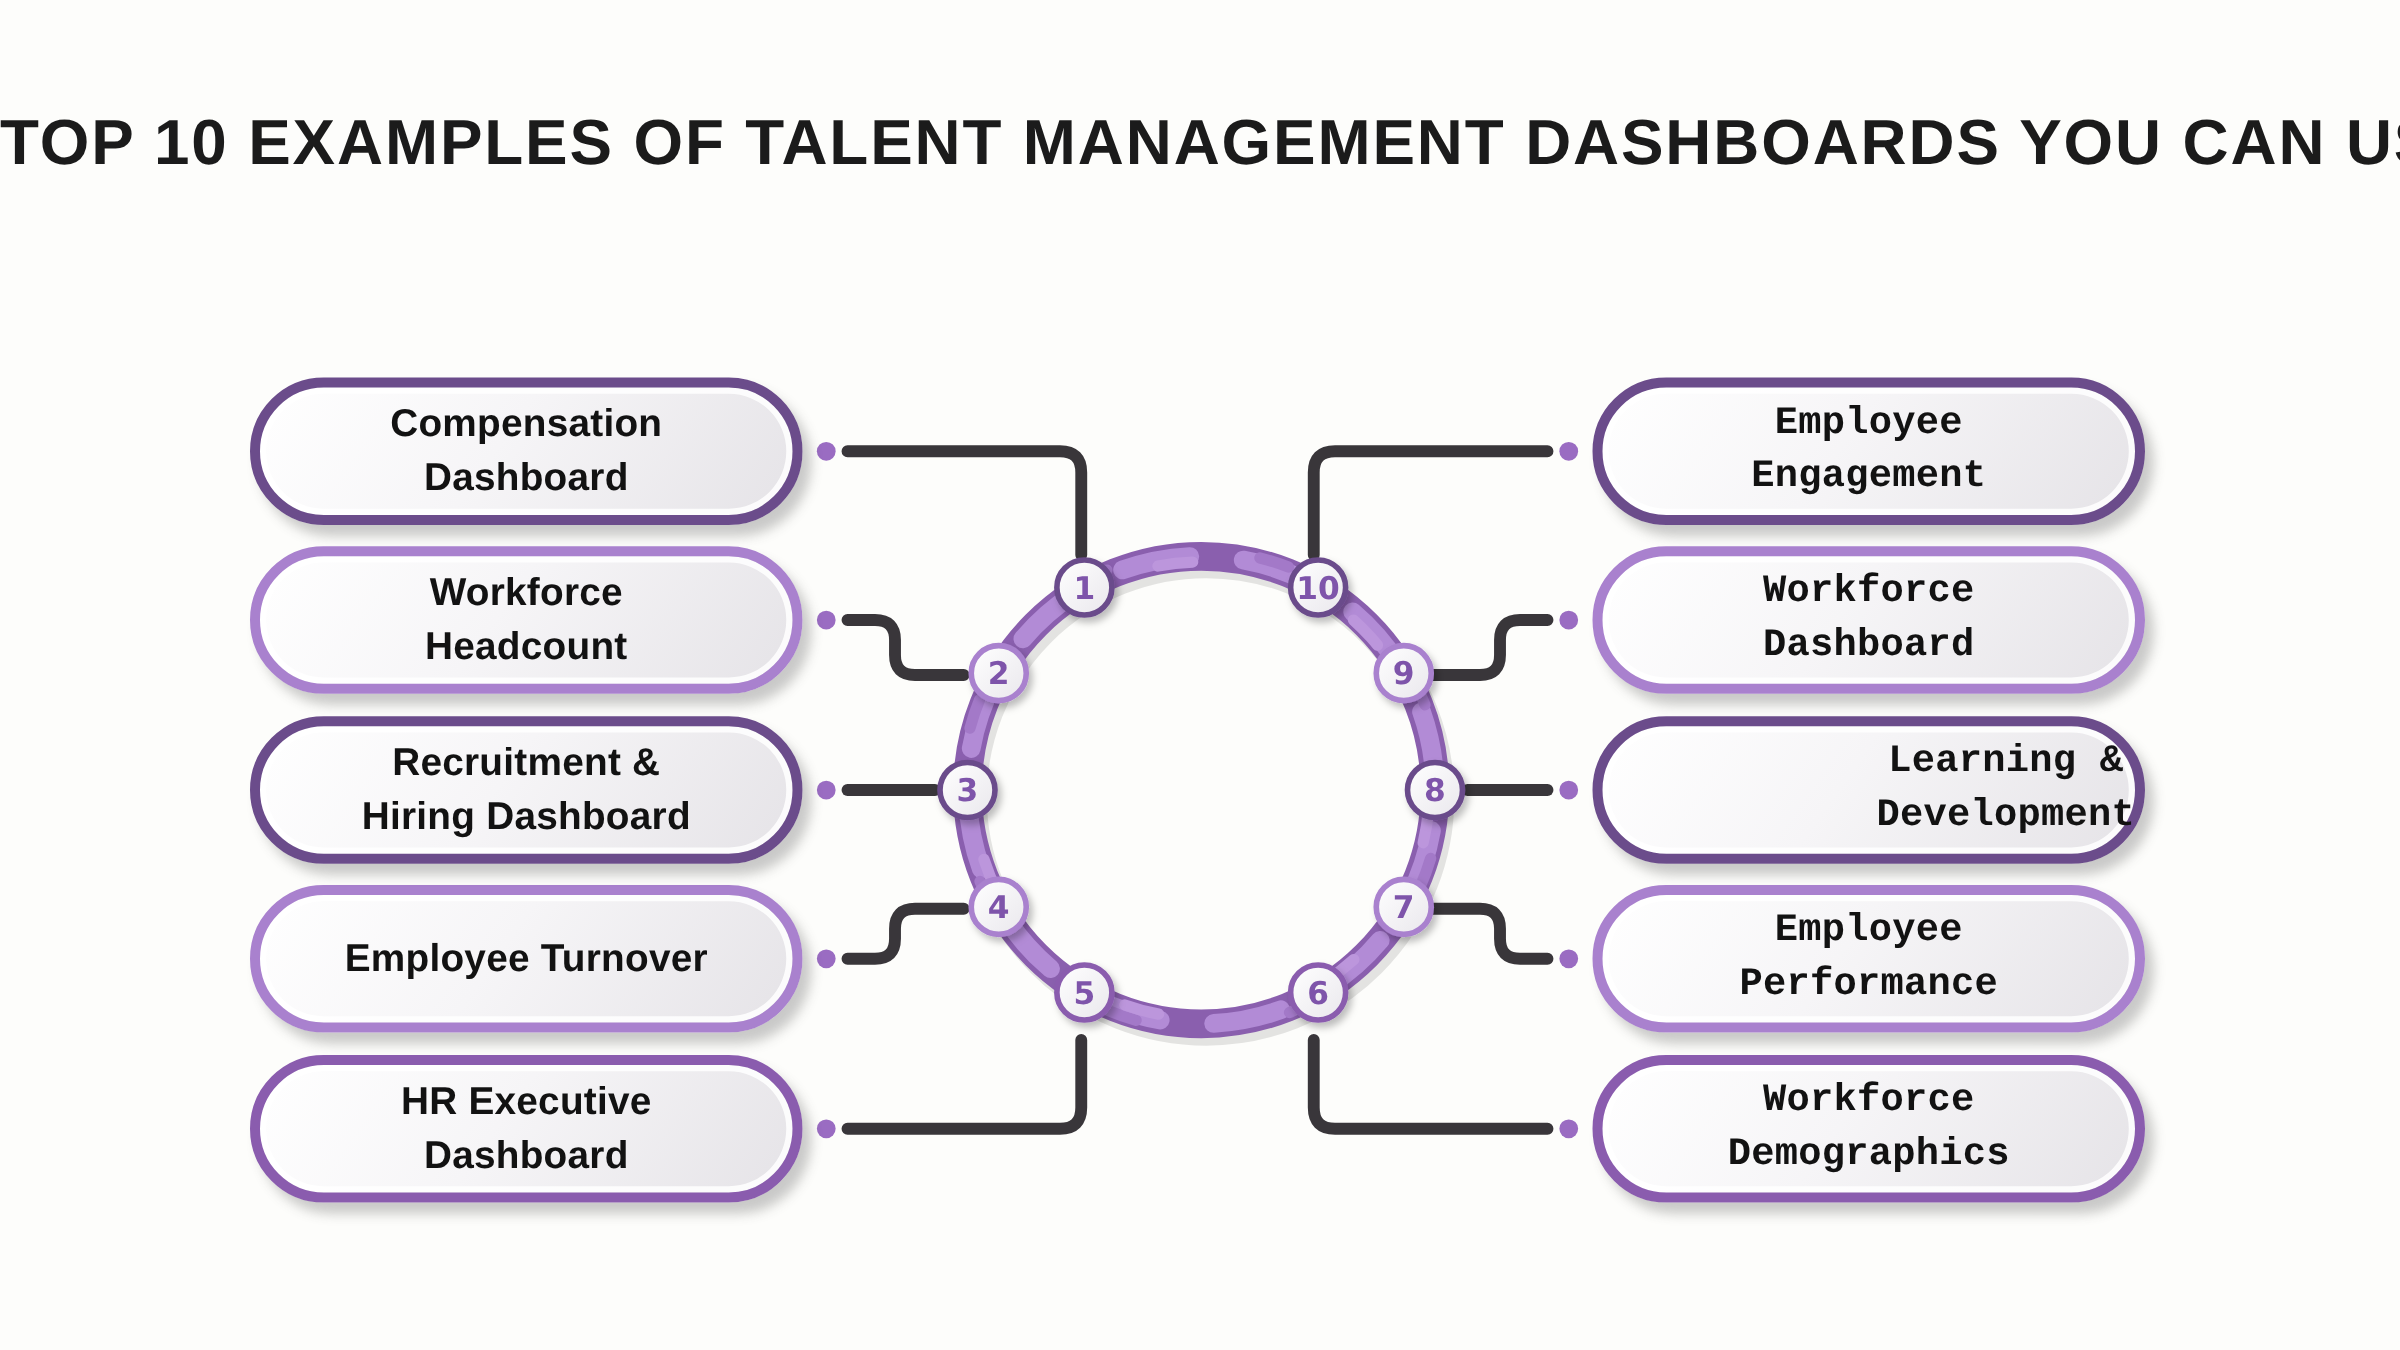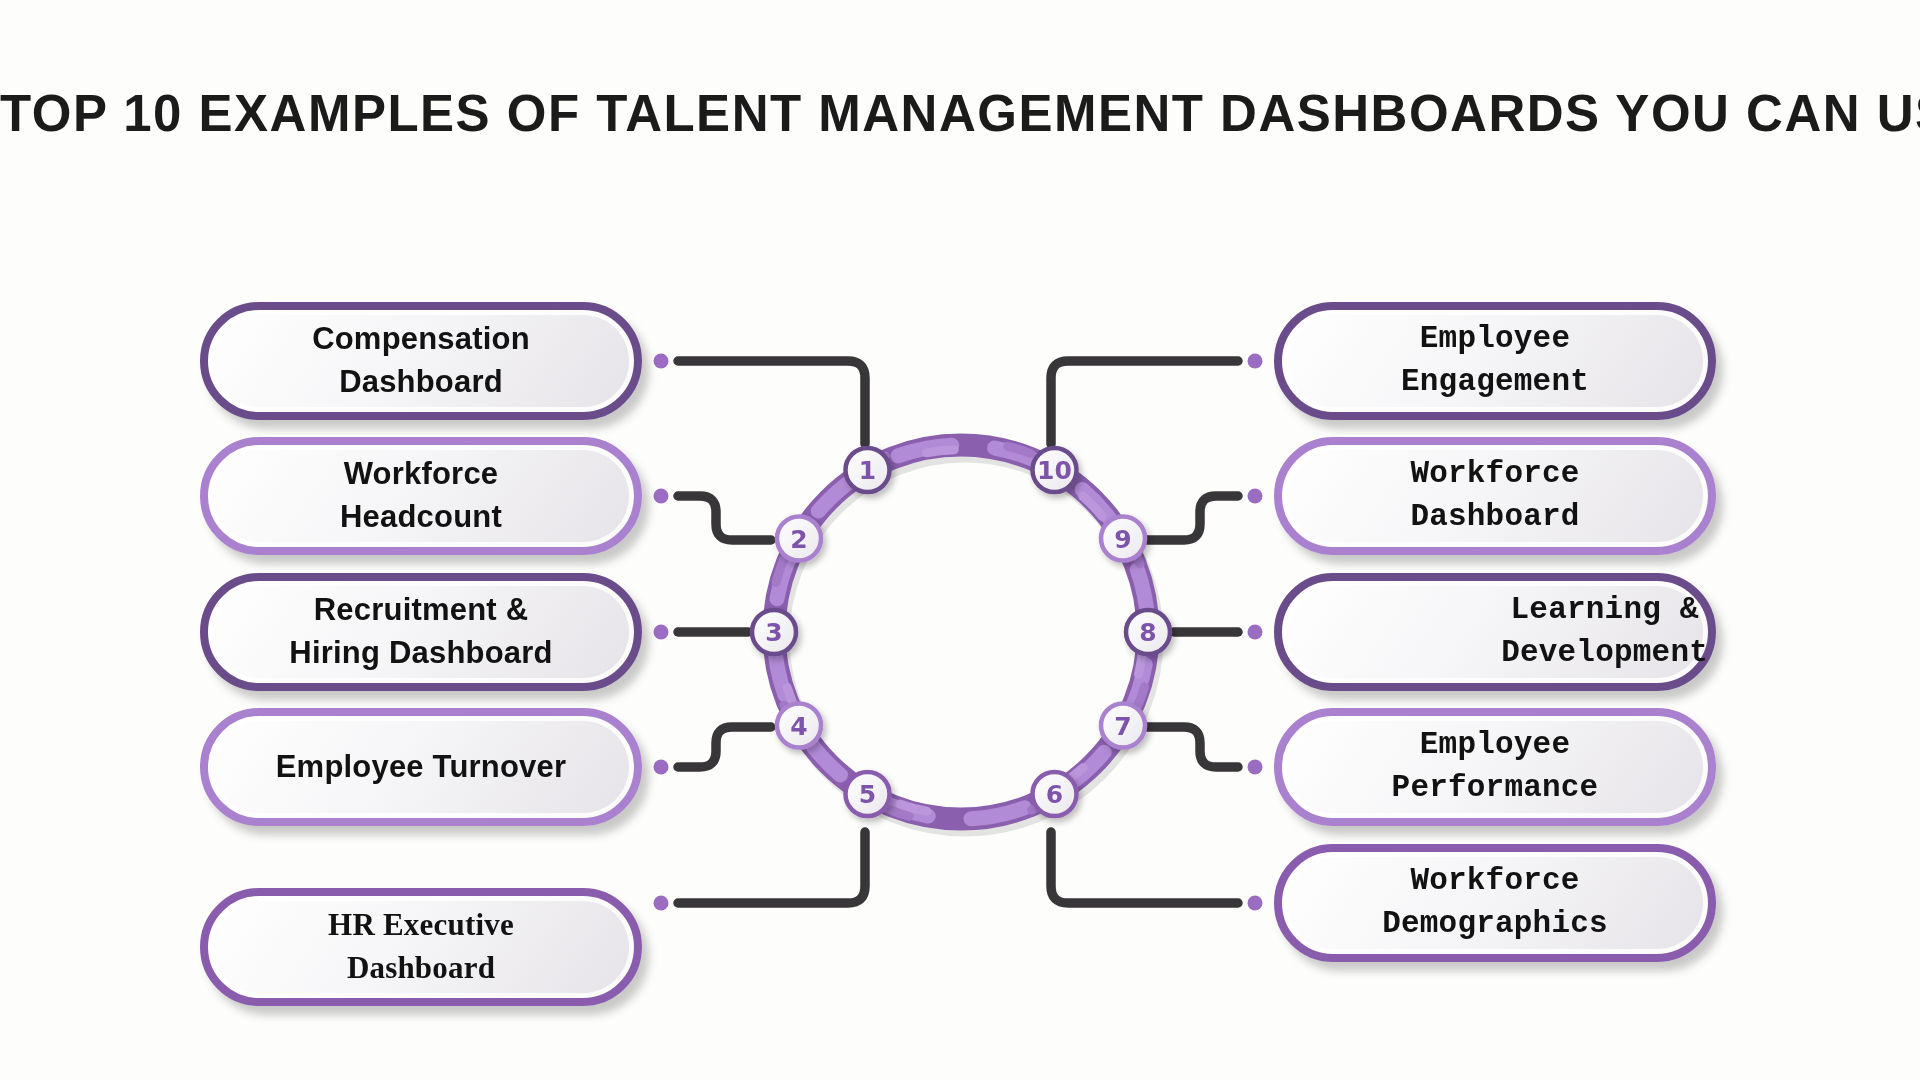--- a/index.html
+++ b/index.html
@@ -176,21 +176,21 @@
     <span class="pill-label">Workforce
 Headcount</span>
   </div>
   <div class="pill left" style="top: 708px; border-color: rgb(169, 129, 206);">
     <span class="pill-label">Employee Turnover</span>
   </div>
   <div class="pill left" style="top: 573px; border-color: rgb(107, 76, 139);">
     <span class="pill-label">Recruitment &amp;
 Hiring Dashboard</span>
   </div>
-  <div class="pill left" style="top: 888px; border-color: rgb(138, 92, 174); font-family: Liberation Serif, serif;">
+  <div class="pill left" style="top: 844px; border-color: rgb(138, 92, 174);">
     <span class="pill-label">HR Executive
 Dashboard</span>
   </div>
 
   <div class="pill right" style="top: 302px; border-color: rgb(107, 76, 139);">
     <span class="pill-label">Employee
 Engagement</span>
   </div>
   <div class="pill right" style="top: 437px; border-color: rgb(169, 129, 206);">
     <span class="pill-label">Workforce

